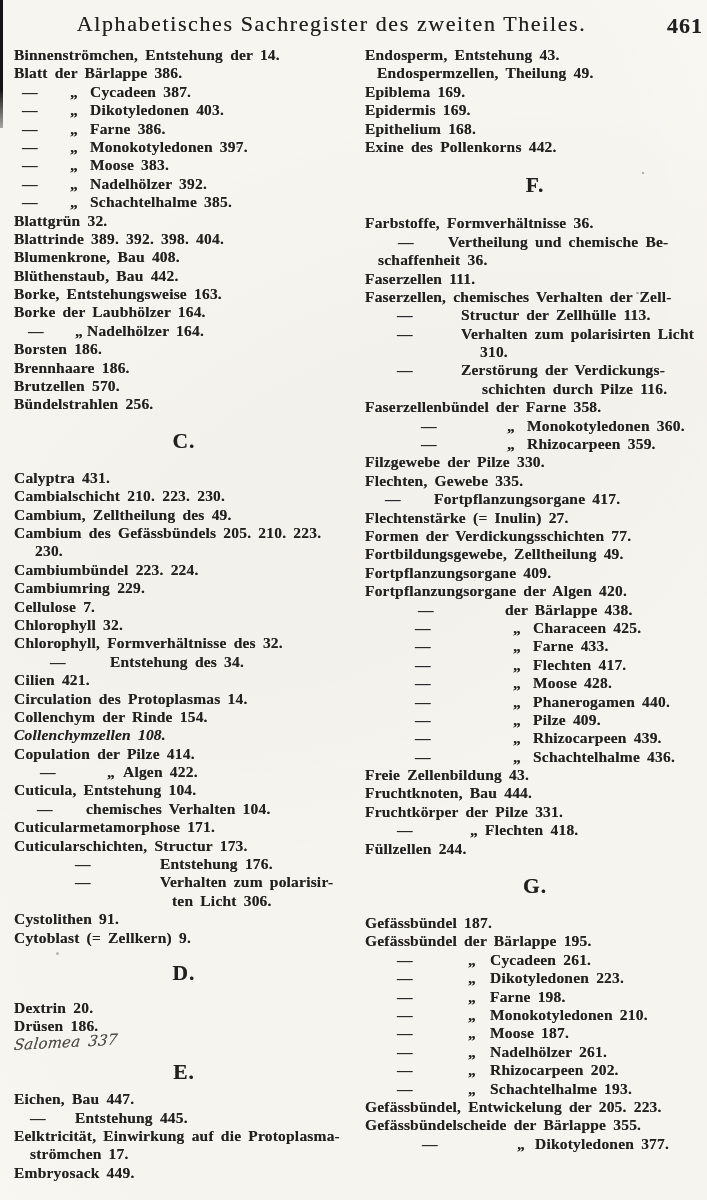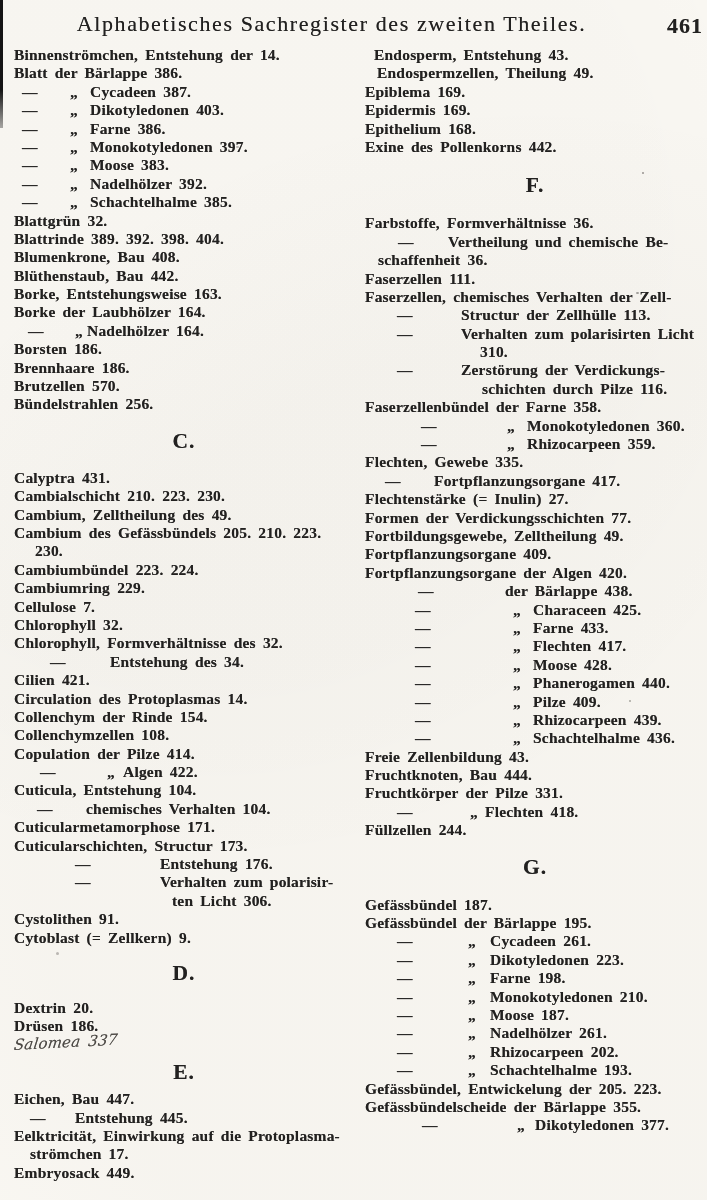--- a/index.html
+++ b/index.html
@@ -117,21 +117,21 @@
       <div class="line"><span class="t" style="margin-left: 21px;">230.</span></div>
       <div class="line"><span class="t" style="margin-left: 0px;">Cambiumbündel 223. 224.</span></div>
       <div class="line"><span class="t" style="margin-left: 0px;">Cambiumring 229.</span></div>
       <div class="line"><span class="t" style="margin-left: 0px;">Cellulose 7.</span></div>
       <div class="line"><span class="t" style="margin-left: 0px;">Chlorophyll 32.</span></div>
       <div class="line"><span class="t" style="margin-left: 0px;">Chlorophyll, Formverhältnisse des 32.</span></div>
       <div class="line"><span class="dash" style="left: 36px;">—</span><span class="t" style="margin-left: 96px;">Entstehung des 34.</span></div>
       <div class="line"><span class="t" style="margin-left: 0px;">Cilien 421.</span></div>
       <div class="line"><span class="t" style="margin-left: 0px;">Circulation des Protoplasmas 14.</span></div>
       <div class="line"><span class="t" style="margin-left: 0px;">Collenchym der Rinde 154.</span></div>
-      <div class="line"><span class="t" style="margin-left: 0px;">Collenchymzellen 108.</span></div>
+      <div class="line"><span class="t" style="margin-left: 0px; font-style: italic;">Collenchymzellen 108.</span></div>
       <div class="line"><span class="t" style="margin-left: 0px;">Copulation der Pilze 414.</span></div>
       <div class="line"><span class="dash" style="left: 26px;">—</span><span class="q" style="left: 93px;">„</span><span class="t" style="margin-left: 109px;">Algen 422.</span></div>
       <div class="line"><span class="t" style="margin-left: 0px;">Cuticula, Entstehung 104.</span></div>
       <div class="line"><span class="dash" style="left: 23px;">—</span><span class="t" style="margin-left: 72px;">chemisches Verhalten 104.</span></div>
       <div class="line"><span class="t" style="margin-left: 0px;">Cuticularmetamorphose 171.</span></div>
       <div class="line"><span class="t" style="margin-left: 0px;">Cuticularschichten, Structur 173.</span></div>
       <div class="line"><span class="dash" style="left: 61px;">—</span><span class="t" style="margin-left: 146px;">Entstehung 176.</span></div>
       <div class="line"><span class="dash" style="left: 61px;">—</span><span class="t" style="margin-left: 146px;">Verhalten zum polarisir-</span></div>
       <div class="line"><span class="t" style="margin-left: 158px;">ten Licht 306.</span></div>
       <div class="line"><span class="t" style="margin-left: 0px;">Cystolithen 91.</span></div>
@@ -145,21 +145,21 @@
       <div class="line head" style="height: 36px;">
         <span>E.</span>
       </div>
       <div class="line"><span class="t" style="margin-left: 0px;">Eichen, Bau 447.</span></div>
       <div class="line"><span class="dash" style="left: 16px;">—</span><span class="t" style="margin-left: 61px;">Entstehung 445.</span></div>
       <div class="line"><span class="t" style="margin-left: 0px;">Eelktricität, Einwirkung auf die Protoplasma-</span></div>
       <div class="line"><span class="t" style="margin-left: 16px;">strömchen 17.</span></div>
       <div class="line"><span class="t" style="margin-left: 0px;">Embryosack 449.</span></div>
     </div>
   <div class="col col-right">
-      <div class="line"><span class="t" style="margin-left: 9px; text-align: right;">Endosperm, Entstehung 43.</span></div>
+      <div class="line"><span class="t" style="margin-left: 0px; text-align: right;">Endosperm, Entstehung 43.</span></div>
       <div class="line"><span class="t" style="margin-left: 12px;">Endospermzellen, Theilung 49.</span></div>
       <div class="line"><span class="t" style="margin-left: 0px;">Epiblema 169.</span></div>
       <div class="line"><span class="t" style="margin-left: 0px;">Epidermis 169.</span></div>
       <div class="line"><span class="t" style="margin-left: 0px;">Epithelium 168.</span></div>
       <div class="line"><span class="t" style="margin-left: 0px;">Exine des Pollenkorns 442.</span></div>
       <div class="line head" style="height: 58px;">
         <span>F.</span>
       </div>
       <div class="line"><span class="t" style="margin-left: 0px;">Farbstoffe, Formverhältnisse 36.</span></div>
       <div class="line"><span class="dash" style="left: 33px;">—</span><span class="t" style="margin-left: 83px;">Vertheilung und chemische Be-</span></div>
@@ -167,20 +167,21 @@
       <div class="line"><span class="t" style="margin-left: 0px;">Faserzellen 111.</span></div>
       <div class="line"><span class="t" style="margin-left: 0px;">Faserzellen, chemisches Verhalten der Zell-</span></div>
       <div class="line"><span class="dash" style="left: 32px;">—</span><span class="t" style="margin-left: 96px;">Structur der Zellhülle 113.</span></div>
       <div class="line"><span class="dash" style="left: 32px;">—</span><span class="t" style="margin-left: 96px;">Verhalten zum polarisirten Licht</span></div>
       <div class="line"><span class="t" style="margin-left: 115px;">310.</span></div>
       <div class="line"><span class="dash" style="left: 32px;">—</span><span class="t" style="margin-left: 96px;">Zerstörung der Verdickungs-</span></div>
       <div class="line"><span class="t" style="margin-left: 117px;">schichten durch Pilze 116.</span></div>
       <div class="line"><span class="t" style="margin-left: 0px;">Faserzellenbündel der Farne 358.</span></div>
       <div class="line"><span class="dash" style="left: 56px;">—</span><span class="q" style="left: 142px;">„</span><span class="t" style="margin-left: 162px;">Monokotyledonen 360.</span></div>
       <div class="line"><span class="dash" style="left: 56px;">—</span><span class="q" style="left: 142px;">„</span><span class="t" style="margin-left: 162px;">Rhizocarpeen 359.</span></div>
+      <div class="line"><span class="t" style="margin-left: 0px;">Filzgewebe der Pilze 330.</span></div>
       <div class="line"><span class="t" style="margin-left: 0px;">Flechten, Gewebe 335.</span></div>
       <div class="line"><span class="dash" style="left: 20px;">—</span><span class="t" style="margin-left: 69px;">Fortpflanzungsorgane 417.</span></div>
       <div class="line"><span class="t" style="margin-left: 0px;">Flechtenstärke (= Inulin) 27.</span></div>
       <div class="line"><span class="t" style="margin-left: 0px;">Formen der Verdickungsschichten 77.</span></div>
       <div class="line"><span class="t" style="margin-left: 0px;">Fortbildungsgewebe, Zelltheilung 49.</span></div>
       <div class="line"><span class="t" style="margin-left: 0px;">Fortpflanzungsorgane 409.</span></div>
       <div class="line"><span class="t" style="margin-left: 0px;">Fortpflanzungsorgane der Algen 420.</span></div>
       <div class="line"><span class="dash" style="left: 53px;">—</span><span class="t" style="margin-left: 140px;">der Bärlappe 438.</span></div>
       <div class="line"><span class="dash" style="left: 50px;">—</span><span class="q" style="left: 148px;">„</span><span class="t" style="margin-left: 168px;">Characeen 425.</span></div>
       <div class="line"><span class="dash" style="left: 50px;">—</span><span class="q" style="left: 148px;">„</span><span class="t" style="margin-left: 168px;">Farne 433.</span></div>

